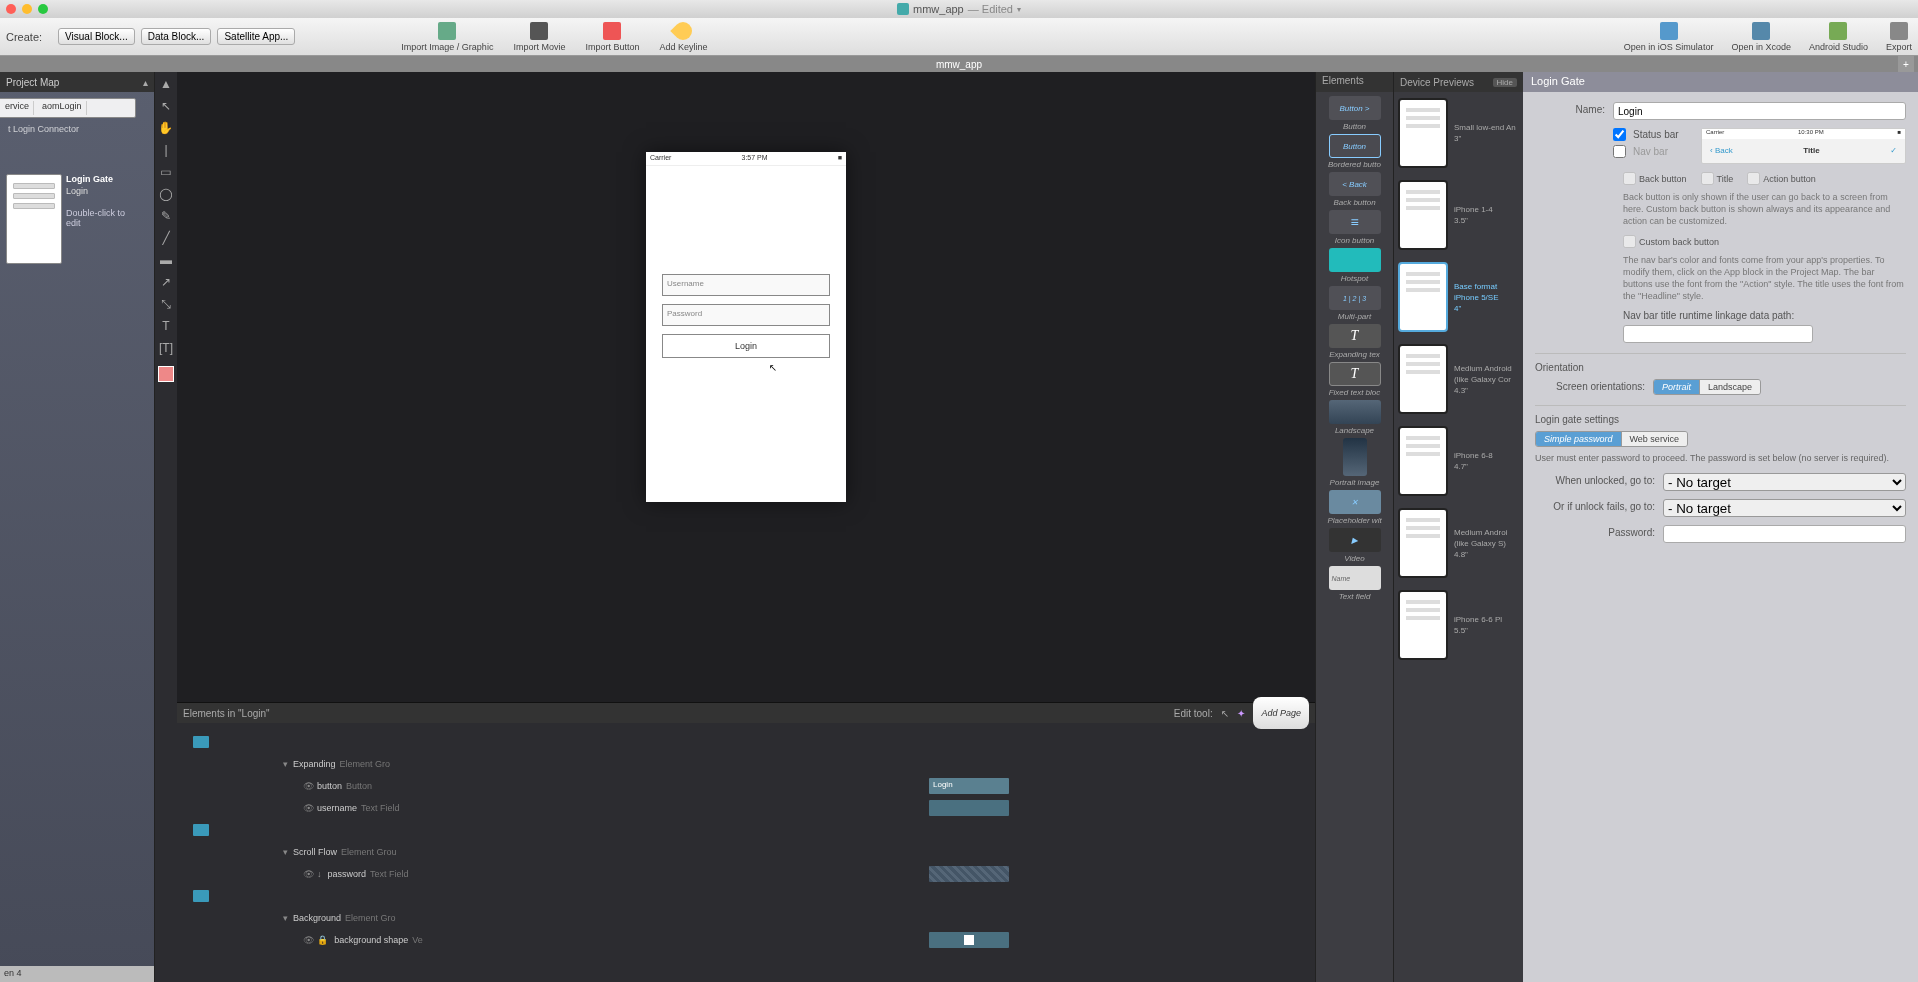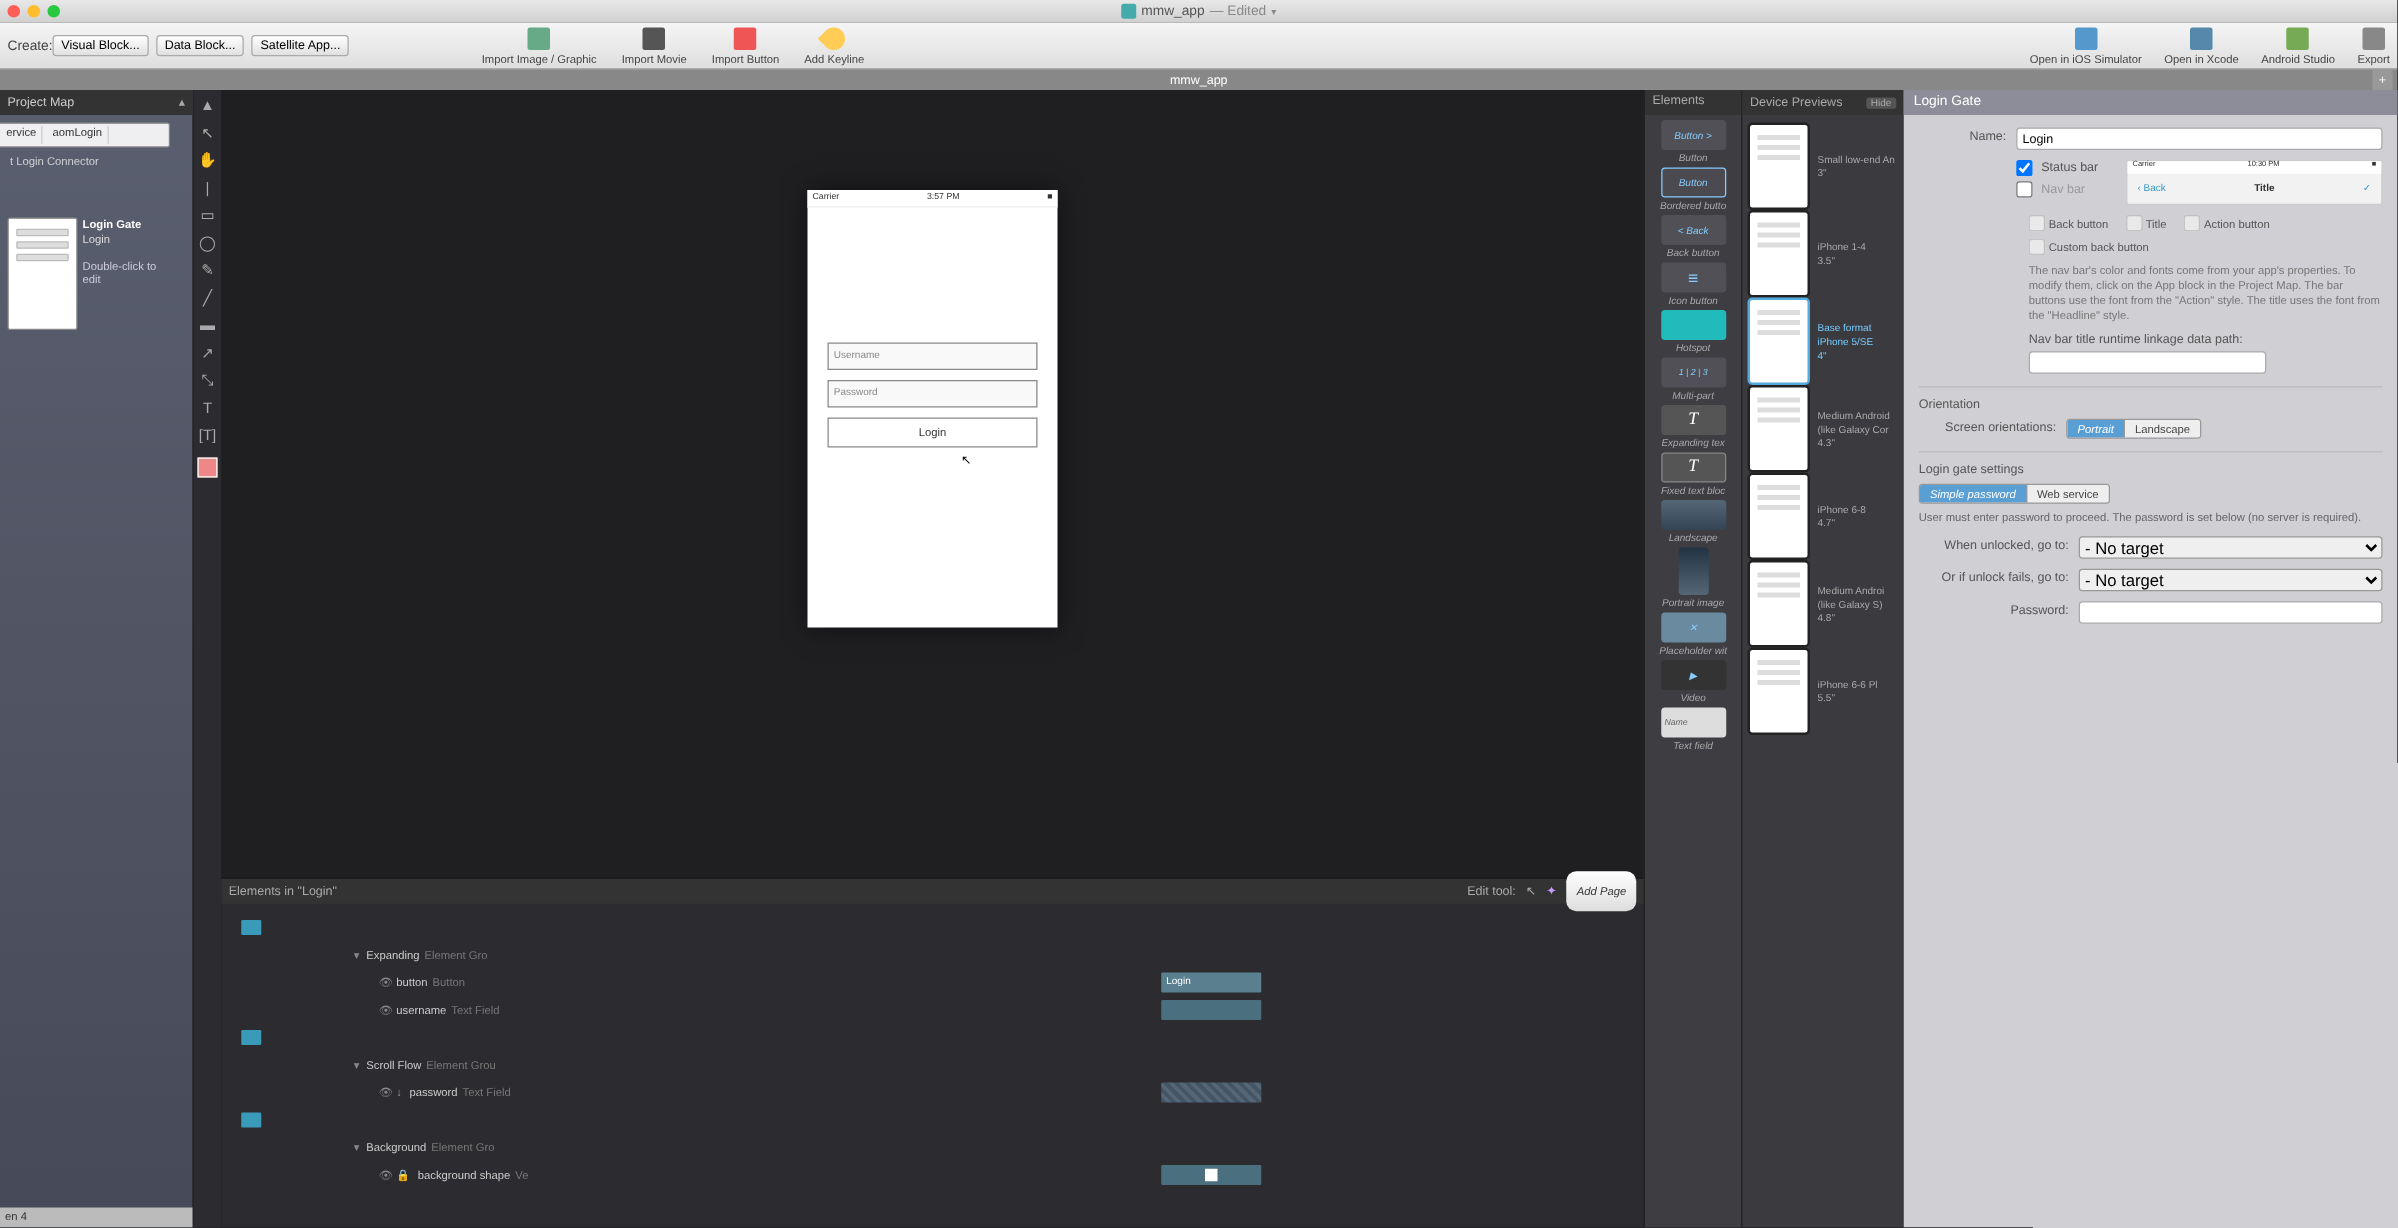--- a/index.html
+++ b/index.html
@@ -8,21 +8,21 @@
 
 .titlebar { height: 18px; background: linear-gradient(#e8e8e8,#d0d0d0); display: flex; align-items: center; padding: 0 6px; color: #444; }
 .titlebar .dots { display: flex; gap: 6px; margin-right: 12px; }
 .titlebar .dot { width: 10px; height: 10px; border-radius: 50%; }
 .titlebar .dot.r { background:#ff5f57; } .titlebar .dot.y { background:#ffbd2e; } .titlebar .dot.g { background:#28c940; }
 .titlebar .title { position: absolute; left: 50%; transform: translateX(-50%); display:flex; align-items:center; gap:4px; color:#555; }
 .titlebar .appicon { width:12px; height:12px; background:#4aa; border-radius:2px; display:inline-block; }
 
 
 .toolbar { height: 38px; background: linear-gradient(#f5f5f5,#dedede); display: flex; align-items: center; padding: 0 6px; border-bottom:1px solid #999; color:#444; font-size:10px; }
-.toolbar .create-label { margin-right:0; font-size:11px; }
+.toolbar .create-label { margin-right:16px; font-size:11px; }
 .toolbar .tbtn { background:linear-gradient(#fff,#e0e0e0); border:1px solid #aaa; border-radius:3px; padding:2px 6px; font-size:10px; margin-right:6px; cursor:pointer; }
 .toolbar .tool-group { display:flex; gap:20px; margin-left:100px; }
 .toolbar .tool-item { display:flex; flex-direction:column; align-items:center; gap:2px; cursor:pointer; font-size:9px; color:#444; }
 .toolbar .tool-icon { width:18px; height:18px; background:#888; border-radius:2px; }
 .toolbar .tool-icon.img { background:#6a8; }
 .toolbar .tool-icon.mov { background:#555; }
 .toolbar .tool-icon.btn { background:#e55; }
 .toolbar .tool-icon.key { background:#fc5; border-radius:50% 50% 50% 0; transform:rotate(45deg); }
 .toolbar .right-tools { margin-left:auto; display:flex; gap:18px; }
 .toolbar .tool-icon.ios { background:#59c; }
@@ -102,21 +102,21 @@
 .el-thumb.land { background:linear-gradient(#567,#345); }
 .el-thumb.port { background:linear-gradient(#234,#567); width:24px; height:38px; }
 .el-thumb.place { background:#6a8aa0; display:flex; align-items:center; justify-content:center; }
 .el-thumb.video { background:#333; }
 .el-thumb.field { background:#ddd; color:#666; font-size:7px; padding-left:3px; justify-content:flex-start; }
 
 
 .previews { width:130px; background:#3a3a3f; border-left:1px solid #222; display:flex; flex-direction:column; }
 .previews .pv-header { height:20px; background:#333; color:#aaa; font-size:10px; padding:3px 6px; display:flex; justify-content:space-between; align-items:center; }
 .previews .hide { background:#555; border-radius:2px; padding:0 4px; font-size:8px; cursor:pointer; }
-.previews .pv-body { flex:1; overflow:hidden; padding:6px 4px; display:flex; flex-direction:column; gap:0; }
+.previews .pv-body { flex:1; overflow:hidden; padding:6px 4px; display:flex; flex-direction:column; gap:12px; }
 .pv-item { display:flex; gap:6px; align-items:center; font-size:8px; color:#aaa; }
 .pv-item.sel { color:#7cf; }
 .pv-thumb { width:50px; height:70px; background:#fff; border:2px solid #222; border-radius:4px; flex-shrink:0; padding:4px; }
 .pv-item.sel .pv-thumb { border-color:#5ad; }
 .pv-thumb .l { height:4px; background:#ddd; margin:4px 2px; }
 .pv-label { display:flex; flex-direction:column; line-height:11px; }
 
 
 .inspector { flex:0 0 395px; background:#cfcfd4; color:#444; font-size:10px; display:flex; flex-direction:column; }
 .inspector .in-header { height:20px; background:#8d8d9a; color:#fff; padding:3px 8px; font-size:11px; }
@@ -526,20 +526,21 @@
         <label class="chk-row">
             <input type="checkbox" disabled="" style="">
             <span>Title</span>
           </label>
         <label class="chk-row">
             <input type="checkbox" disabled="" style="">
             <span>Action button</span>
           </label>
       </div>
 
+      <div class="helptext">Back button is only shown if the user can go back to a screen from here. Custom back button is shown always and its appearance and action can be customized.</div>
       <div class="sub-chk-row" style="margin-left:88px;">
         <label class="chk-row">
             <input type="checkbox" disabled="" style="">
             <span>Custom back button</span>
           </label>
       </div>
       <div class="helptext">The nav bar's color and fonts come from your app's properties. To modify them, click on the App block in the Project Map. The bar buttons use the font from the "Action" style. The title uses the font from the "Headline" style.</div>
 
       <div style="margin-left:88px; margin-bottom:4px; color:#555;">Nav bar title runtime linkage data path:</div>
       <div style="margin-left:88px; margin-bottom:8px;"><input type="text" style="width: 190px; height: 18px; border: 1px solid rgb(170, 170, 170); border-radius: 3px;"></div>

